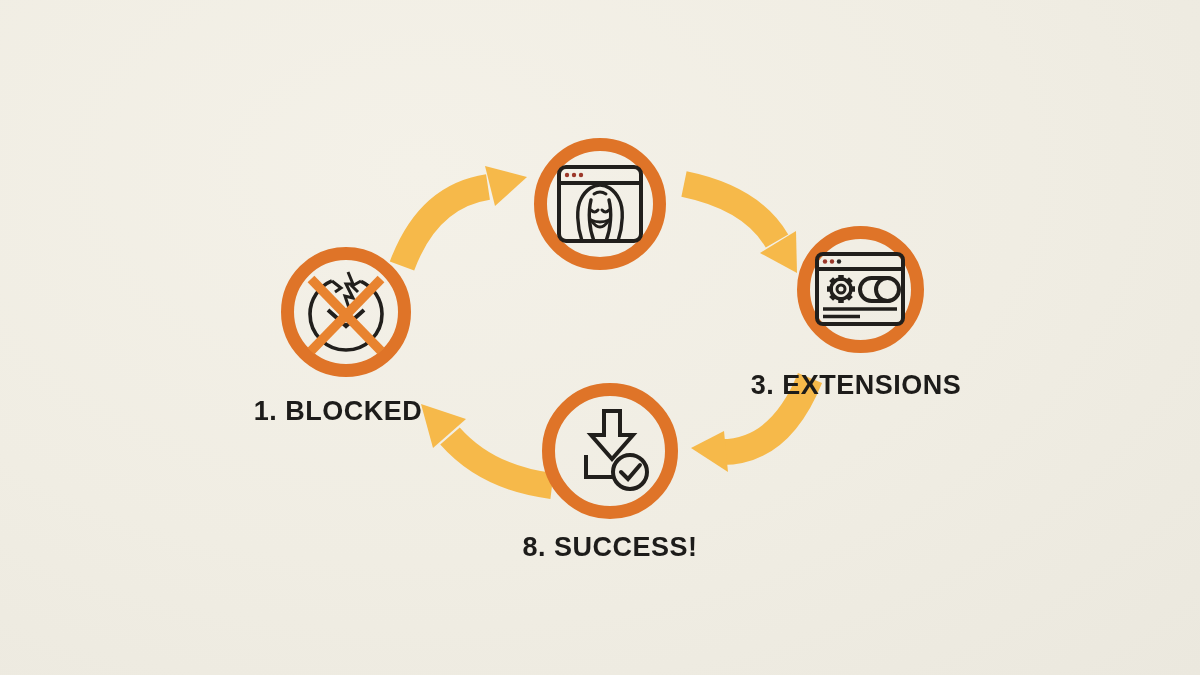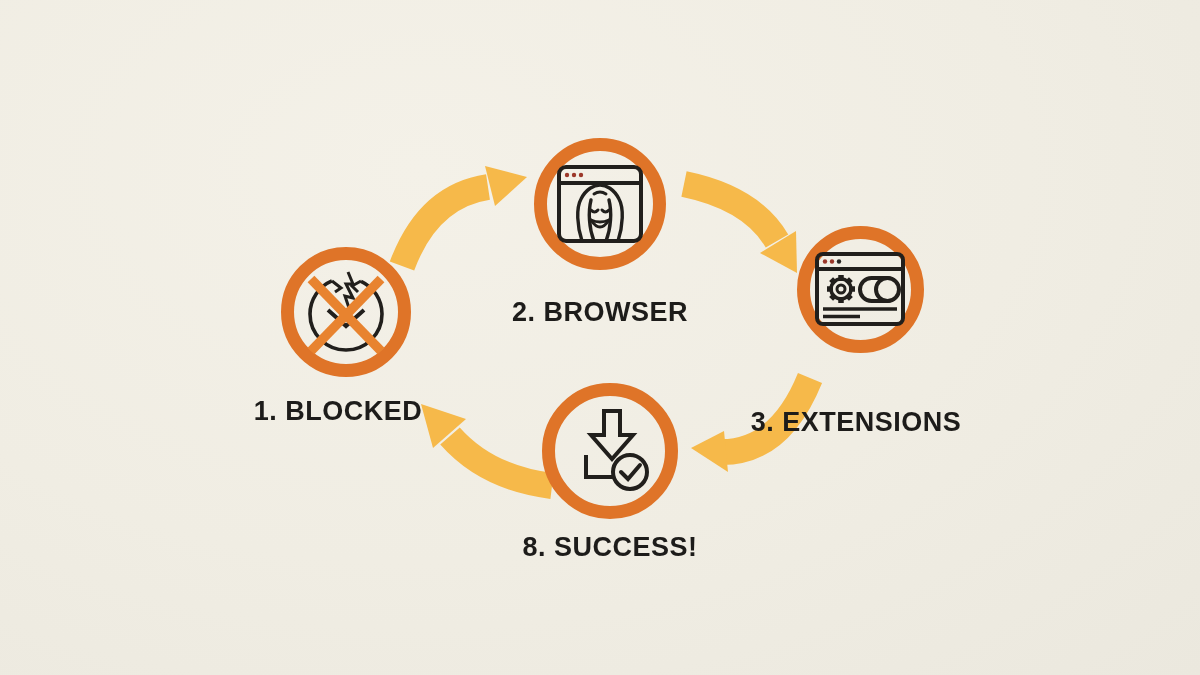--- a/index.html
+++ b/index.html
@@ -83,21 +83,20 @@
         <path d="M 41 46 C 38 58 39 74 44 87"></path>
         <path d="M 59 46 C 62 58 61 74 56 87"></path>
         <path d="M 44 40 Q 50 36 56 40" stroke-width="3"></path>
         <path d="M 41 56 Q 44.5 60 48 56" stroke-width="3"></path>
         <path d="M 52 56 Q 55.5 60 59 56" stroke-width="3"></path>
         <path d="M 41 66 Q 50 70 59 66" stroke-width="3"></path>
         <path d="M 41 66 Q 50 80 59 66" stroke-width="3"></path>
       </g>
     </svg>
   </div>
-  <div class="step-label" style="left:600px;top:297px;">2. BROWSER</div>
 
   <div class="ringwrap" style="left:797px;top:226px;">
     <div class="ring" style="width:127px;height:127px;"></div>
     <svg class="node-icon" style="left:13px;top:13px;" width="100" height="100" viewBox="0 0 100 100">
       <g fill="none" stroke="#211f1c" stroke-width="4">
         <rect x="7" y="15" width="86" height="70" rx="6"></rect>
         <line x1="7" y1="30" x2="93" y2="30"></line>
       </g>
       <g fill="#9c382a" stroke="none">
         <circle cx="15" cy="22.5" r="2.2"></circle>
@@ -121,21 +120,21 @@
       <g stroke="#211f1c" stroke-width="4">
         <rect x="50" y="39" width="38" height="23" rx="11.5" fill="none"></rect>
         <circle cx="77.5" cy="50.5" r="11.5" fill="#f0ede3"></circle>
       </g>
       <g stroke="#211f1c" stroke-width="3.5" stroke-linecap="butt">
         <line x1="13" y1="70" x2="87" y2="70"></line>
         <line x1="13" y1="77.5" x2="50" y2="77.5"></line>
       </g>
     </svg>
   </div>
-  <div class="step-label" style="left:856px;top:370px;margin-top:37px;">3. EXTENSIONS</div>
+  <div class="step-label" style="left:856px;top:370px;">3. EXTENSIONS</div>
 
   <div class="ringwrap" style="left:542px;top:383px;">
     <div class="ring" style="width:136px;height:136px;"></div>
     <svg class="node-icon" style="left:18px;top:18px;" width="100" height="100" viewBox="0 0 100 100">
       <g fill="none" stroke="#211f1c" stroke-width="4" stroke-linejoin="miter">
         <path d="M 44 10 L 60 10 L 60 34 L 73 34 L 52 58 L 31 34 L 44 34 Z"></path>
         <path d="M 26 54 L 26 76 L 62 76"></path>
         <circle cx="70" cy="71" r="17" fill="#f0ede3"></circle>
         <path d="M 61 71 L 68 78 L 80 64" stroke-linecap="round"></path>
       </g>

